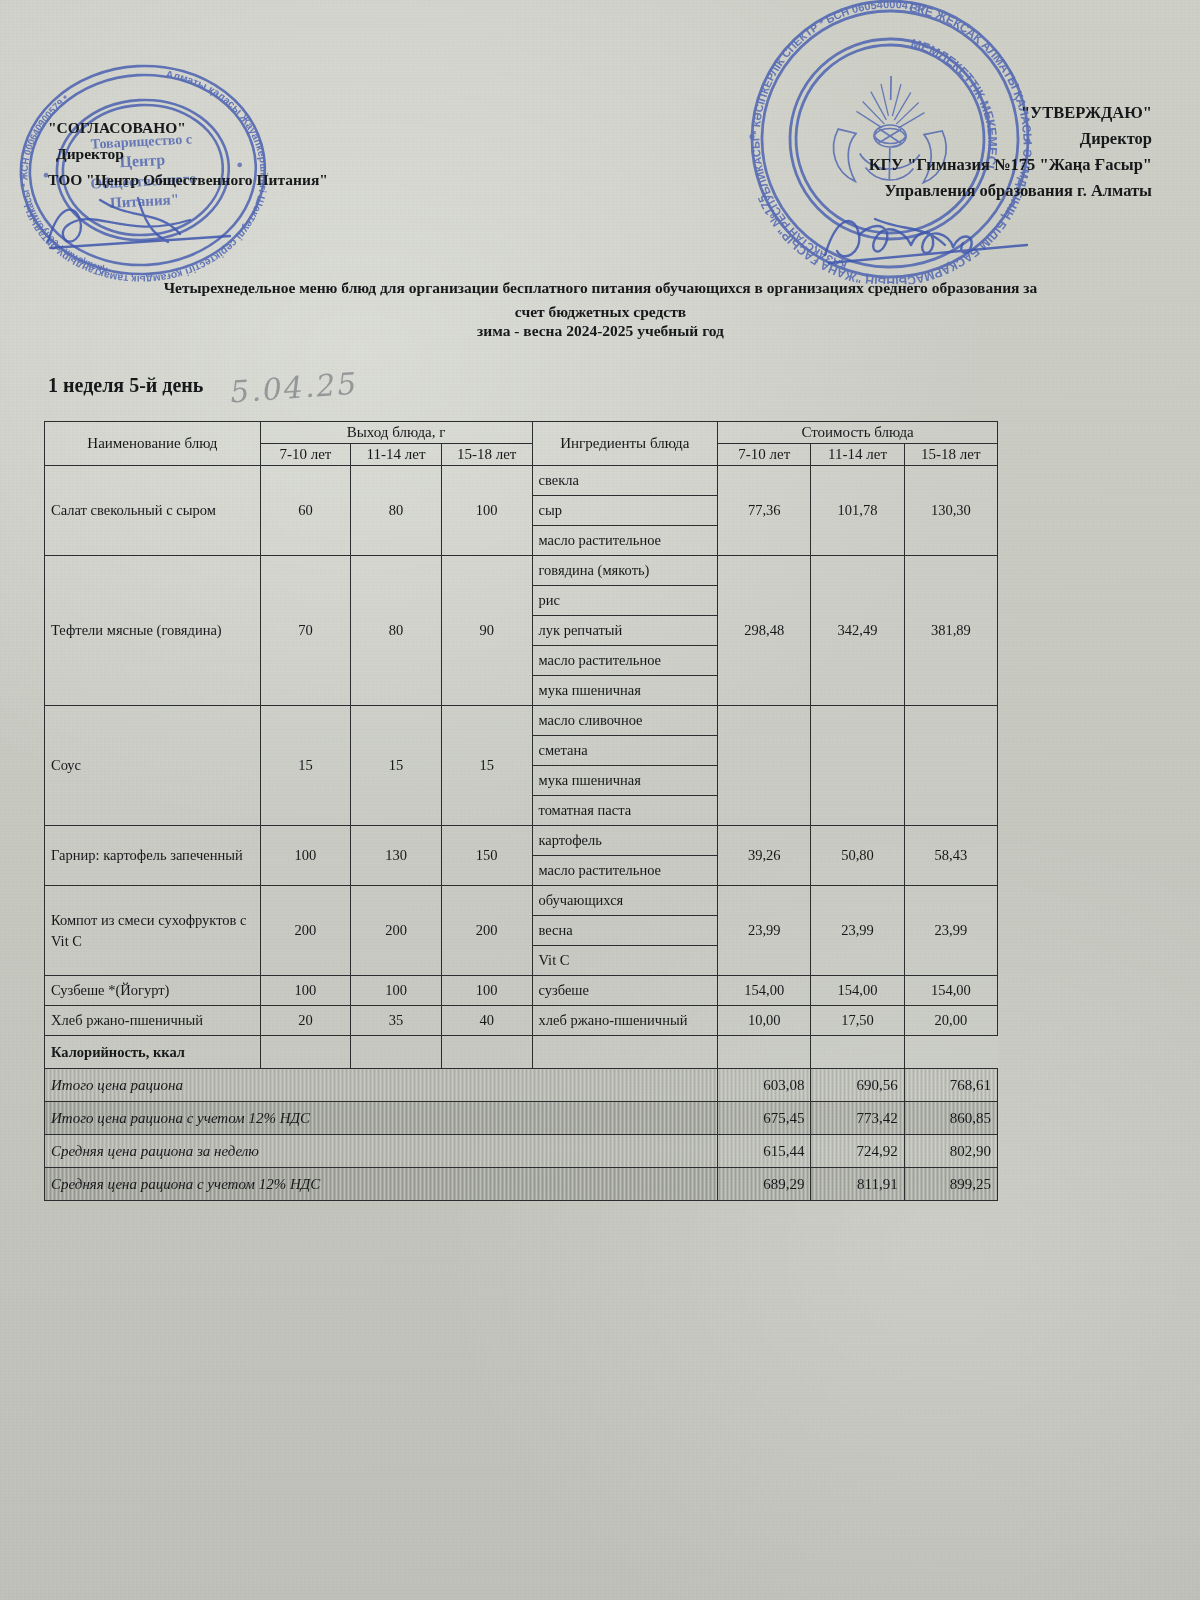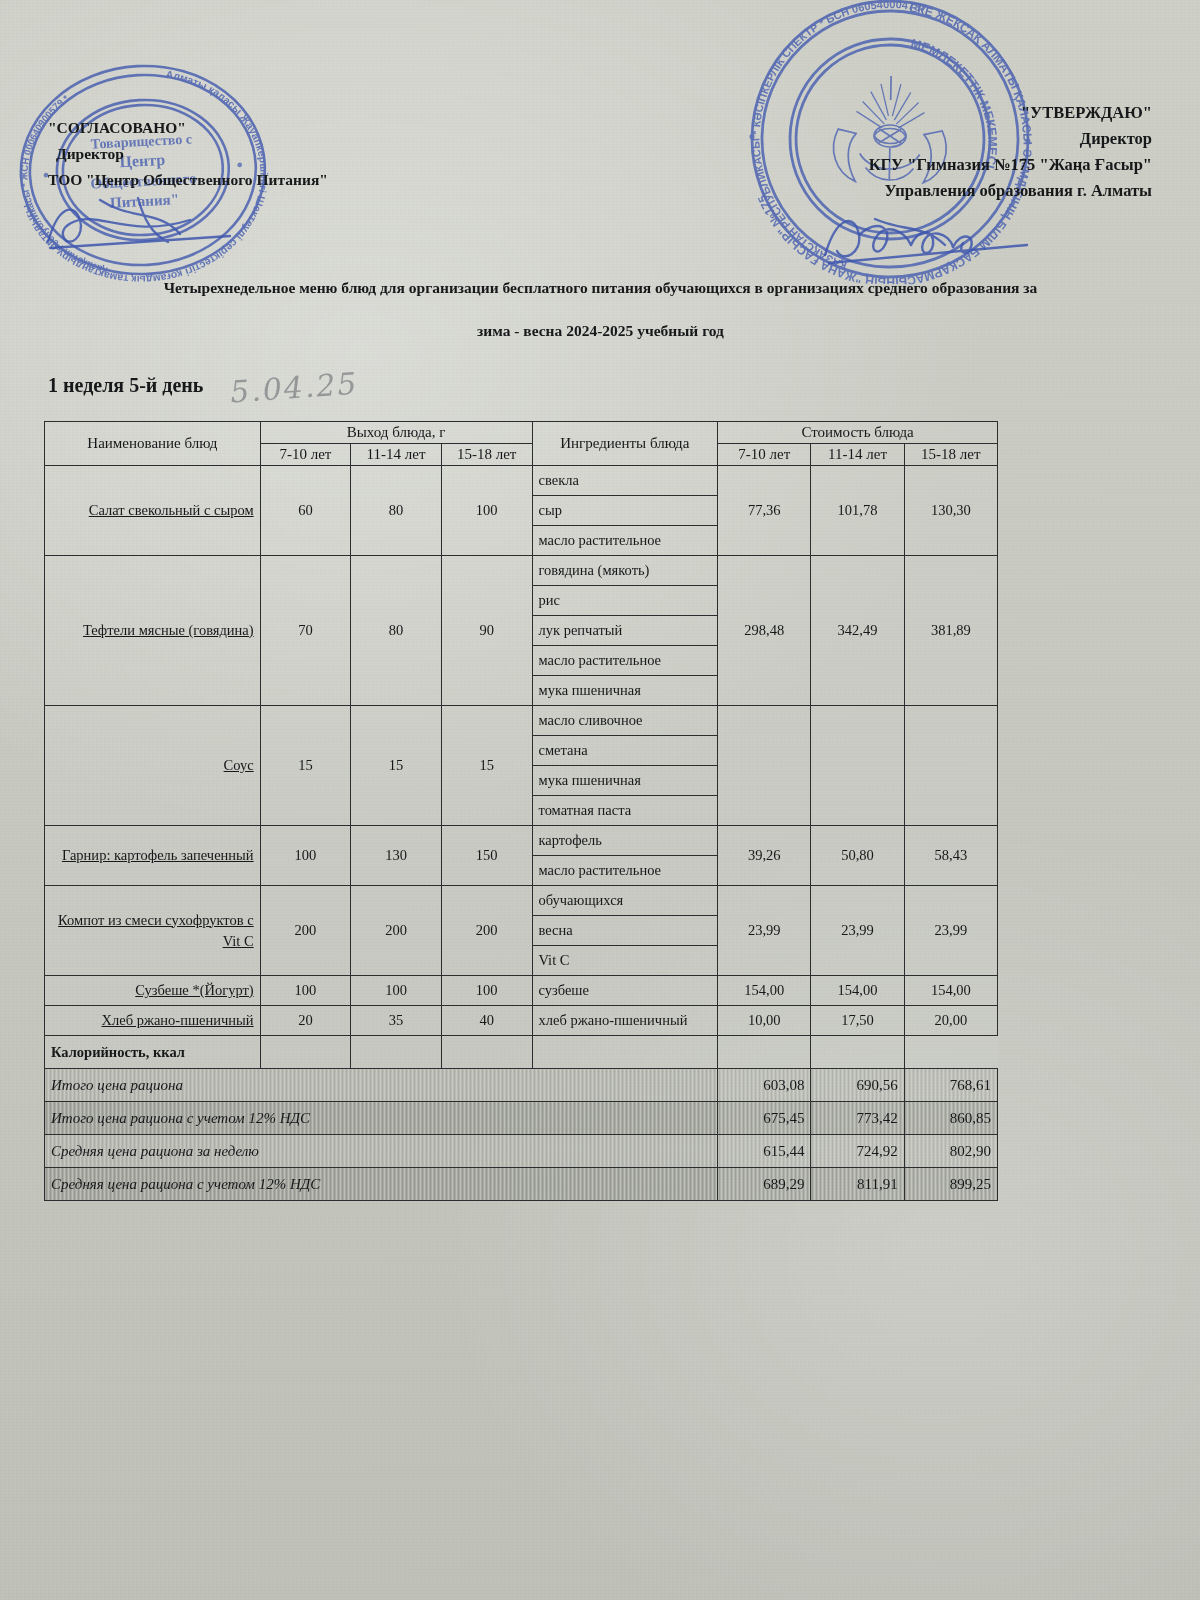--- a/index.html
+++ b/index.html
@@ -70,21 +70,21 @@
     border:1.4px solid #2b2d2f;
     padding:2px 6px;vertical-align:middle;
     font-weight:normal;
   }
   th.hcell{font-weight:bold;text-align:center;font-size:15px;padding:6px 4px;}
   .c-name{width:250px;text-align:left;}
   .c-out{width:103px;text-align:center;}
   .c-ing{width:212px;text-align:left;}
   .c-cost{width:98px;text-align:center;}
   td.ing{height:25px;}
-  td.dish{text-align:right;vertical-align:top;padding-top:4px;line-height:21px;text-decoration:underline;}
+  td.dish{text-align:left;vertical-align:top;padding-top:4px;line-height:21px;}
   td.num{text-align:center;vertical-align:top;padding-top:4px;}
   td.cost{text-align:center;vertical-align:top;padding-top:4px;margin-left:41px;}
   td.blank{}
   tr.calrow td{height:28px;font-weight:bold;}
   .sum-label{
     font-style:italic;font-weight:bold;font-size:15px;text-align:left;
     background:
       repeating-linear-gradient(90deg, rgba(150,152,146,.55) 0 2px, rgba(200,202,195,.35) 2px 4px);
     height:28px;
   }
@@ -216,20 +216,21 @@
 
 <div class="hdr-right">
   <div>"УТВЕРЖДАЮ"</div>
   <div>Директор</div>
   <div>КГУ  "Гимназия №175 "Жаңа  Ғасыр"</div>
   <div>Управления образования г. Алматы</div>
 </div>
 
 <div class="title">
   <div>Четырехнедельное меню блюд для организации бесплатного питания обучающихся в организациях среднего образования за</div>
+  <div>счет бюджетных средств</div>
 </div>
 <div class="subtitle">зима - весна 2024-2025 учебный год</div>
 <div class="daylabel">1 неделя 5-й день</div>
 
 <table class="menu">
   <thead>
     <tr>
       <th class="hcell c-name" rowspan="2">Наименование блюд</th>
       <th class="hcell" colspan="3">Выход блюда, г</th>
       <th class="hcell c-ing" rowspan="2">Ингредиенты блюда</th>

